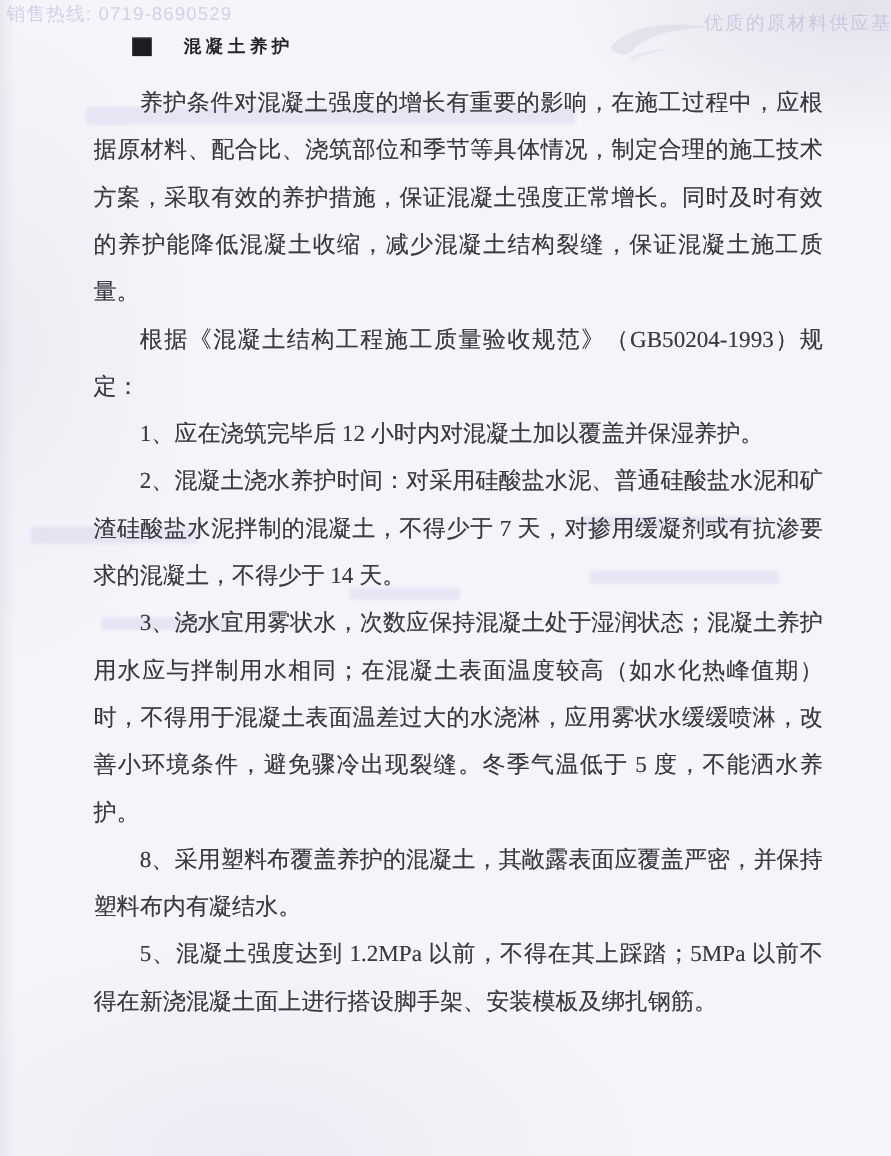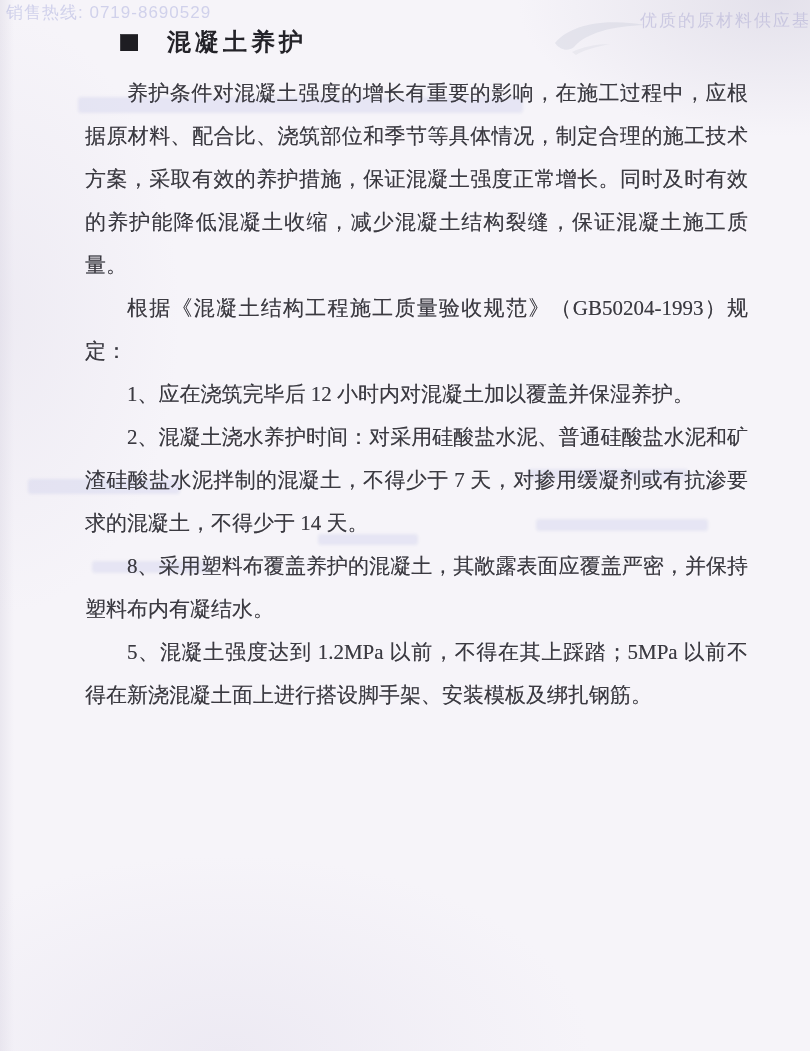--- a/index.html
+++ b/index.html
@@ -76,21 +76,21 @@
   }
   .bullet {
     display: inline-block;
     width: 18px;
     height: 17px;
     background: #1e1d22;
     box-shadow: inset 1px 1px 0 rgba(90,90,95,0.6);
     margin-right: 29px;
   }
   .heading .title {
-    font-size: 24px;
+    font-size: 16px;
     font-weight: bold;
     letter-spacing: 4px;
   }
 
   .doc-body {
     position: absolute;
     left: 85px;
     top: 72px;
     width: 663px;
     font-size: 21px;
@@ -128,17 +128,18 @@
   <div class="heading">
     <span class="bullet"></span>
     <span class="title">混凝土养护</span>
   </div>
 
   <div class="doc-body">
     <p>养护条件对混凝土强度的增长有重要的影响，在施工过程中，应根据原材料、配合比、浇筑部位和季节等具体情况，制定合理的施工技术方案，采取有效的养护措施，保证混凝土强度正常增长。同时及时有效的养护能降低混凝土收缩，减少混凝土结构裂缝，保证混凝土施工质量。</p>
     <p>根据《混凝土结构工程施工质量验收规范》（GB50204-1993）规定：</p>
     <p>1、应在浇筑完毕后 12 小时内对混凝土加以覆盖并保湿养护。</p>
     <p>2、混凝土浇水养护时间：对采用硅酸盐水泥、普通硅酸盐水泥和矿渣硅酸盐水泥拌制的混凝土，不得少于 7 天，对掺用缓凝剂或有抗渗要求的混凝土，不得少于 14 天。</p>
+    <p>3、浇水宜用雾状水，次数应保持混凝土处于湿润状态；混凝土养护用水应与拌制用水相同；在混凝土表面温度较高（如水化热峰值期）时，不得用于混凝土表面温差过大的水浇淋，应用雾状水缓缓喷淋，改善小环境条件，避免骤冷出现裂缝。冬季气温低于 5 度，不能洒水养护。</p>
     <p>8、采用塑料布覆盖养护的混凝土，其敞露表面应覆盖严密，并保持塑料布内有凝结水。</p>
     <p>5、混凝土强度达到 1.2MPa 以前，不得在其上踩踏；5MPa 以前不得在新浇混凝土面上进行搭设脚手架、安装模板及绑扎钢筋。</p>
   </div>
 
 </div>
 
 </body></html>

